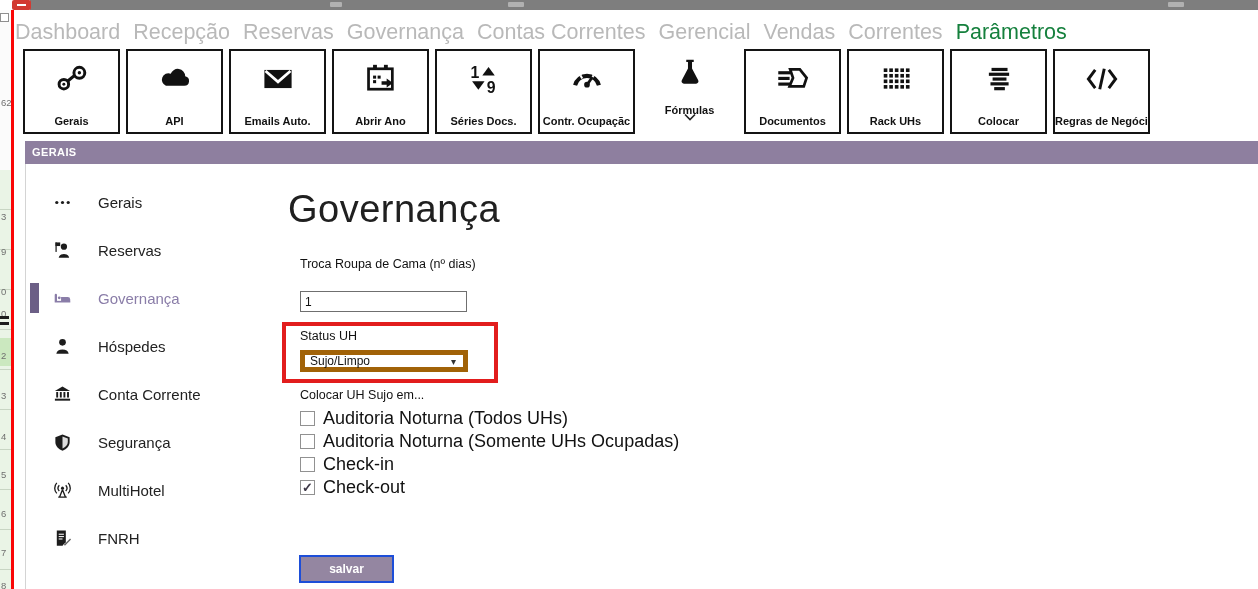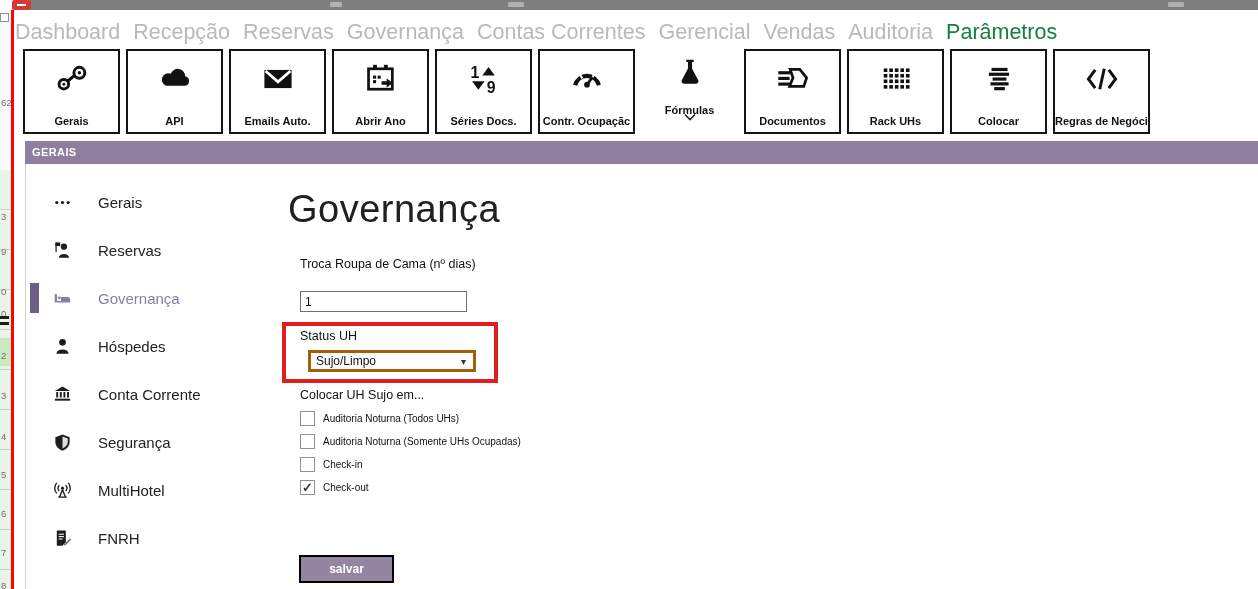--- a/index.html
+++ b/index.html
@@ -59,33 +59,33 @@
   .side-item.active .sicn{color:#8a7da8;}
   .side-ind{position:absolute;left:0;top:9px;width:9px;height:30px;background:#6c5f86;}
 
   
   .page-title{position:absolute;left:288px;top:188px;font-size:38px;font-weight:300;color:#202020;
               letter-spacing:.5px;}
   .flabel{position:absolute;left:300px;font-size:12.5px;color:#111;}
   .tinput{position:absolute;left:300px;top:291px;width:167px;height:21px;box-sizing:border-box;
           border:1px solid #6f6f6f;font-size:12px;padding:0 0 0 4px;color:#111;background:#fff;
           font-family:"Liberation Sans",sans-serif;}
-  .select{position:absolute;left:308px;top:350px;width:168px;height:22px;box-sizing:border-box;
-          border:3px solid #a16207;background:#fff;display:flex;align-items:center;cursor:default;}
+  .select{position:absolute;left:300px;top:350px;width:168px;height:22px;box-sizing:border-box;
+          border:5px solid #a16207;background:#fff;display:flex;align-items:center;cursor:default;}
   .select .sval{font-size:12px;padding-left:5px;color:#111;flex:1;}
   .select .arrow{font-size:10px;color:#333;padding-right:7px;}
   .red-box{position:absolute;left:282px;top:322px;width:216px;height:61px;border:4px solid #e21d1d;
            box-sizing:border-box;pointer-events:none;z-index:5;}
   .cb-row{position:absolute;left:300px;height:17px;display:flex;align-items:center;}
   .cbox{width:15px;height:15px;box-sizing:border-box;border:1px solid #919191;background:#fff;
         display:flex;align-items:center;justify-content:center;flex:0 0 auto;}
   .cbox .chk{font-size:13px;font-weight:bold;color:#3e3847;line-height:13px;}
-  .cb-row .clbl{margin-left:8px;font-size:10px;color:#111;white-space:nowrap;}
+  .cb-row .clbl{margin-left:8px;font-size:18px;color:#111;white-space:nowrap;}
   .save-btn{position:absolute;left:299px;top:555px;width:95px;height:28px;box-sizing:border-box;
-            background:#9486a1;border:2px solid #000000;color:#fff;font-size:12px;font-weight:bold;
+            background:#9486a1;border:2px solid #1d4ed8;color:#fff;font-size:12px;font-weight:bold;
             display:flex;align-items:center;justify-content:center;cursor:pointer;
             font-family:"Liberation Sans",sans-serif;}
 </style>
 </head>
 <body>
 
 <div class="stage">
 
   <div class="bg-strip">
     <div class="bg-green"></div>
@@ -118,21 +118,21 @@
   <div class="app"></div>
 
   <div class="menu">
     <span class="mi">Dashboard</span>
     <span class="mi">Recepção</span>
     <span class="mi">Reservas</span>
     <span class="mi">Governança</span>
     <span class="mi">Contas Correntes</span>
     <span class="mi">Gerencial</span>
     <span class="mi">Vendas</span>
-    <span class="mi">Auditoria</span>
+    <span class="mi">Correntes</span>
     <span class="mi active">Parâmetros</span>
   </div>
 
   <div class="ribbon">
 
     <div class="rbtn">
       <span class="icn">
         <svg width="34" height="34" viewBox="0 0 30 30">
             <circle cx="21.5" cy="9.5" r="4.8" fill="none" stroke="#111" stroke-width="2.6"></circle>
             <circle cx="21.5" cy="9.5" r="1.5" fill="#111"></circle>

